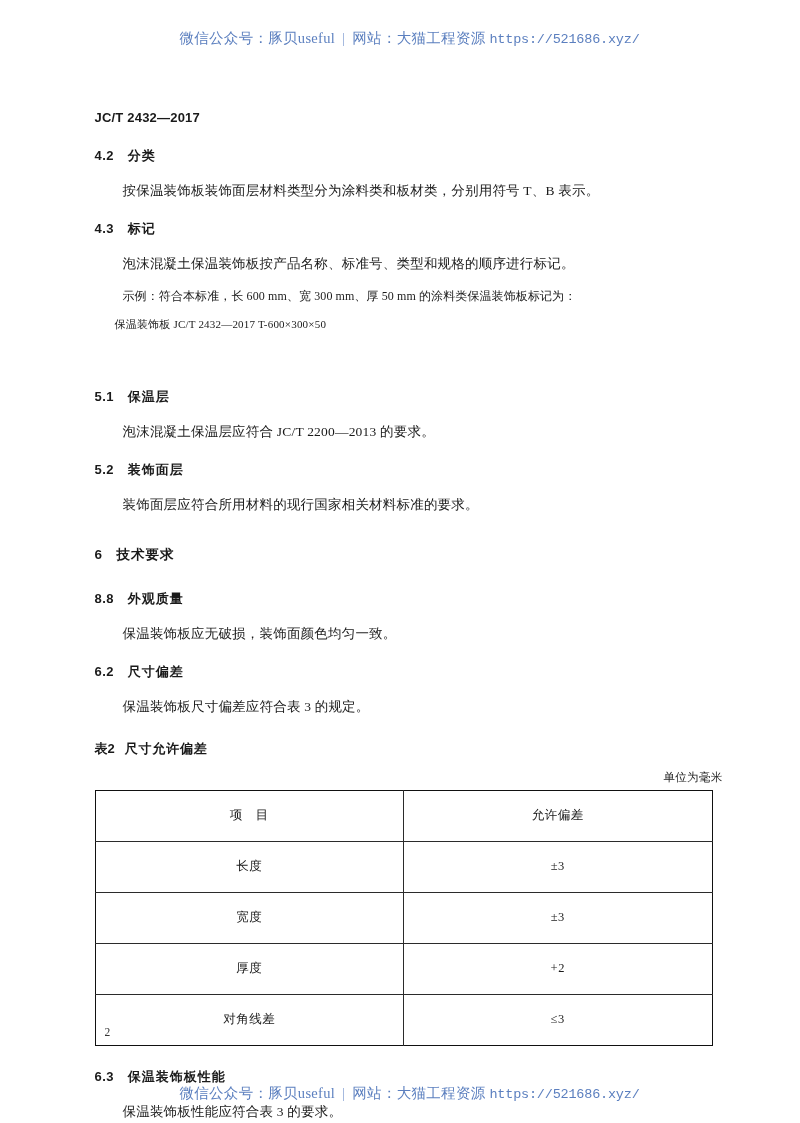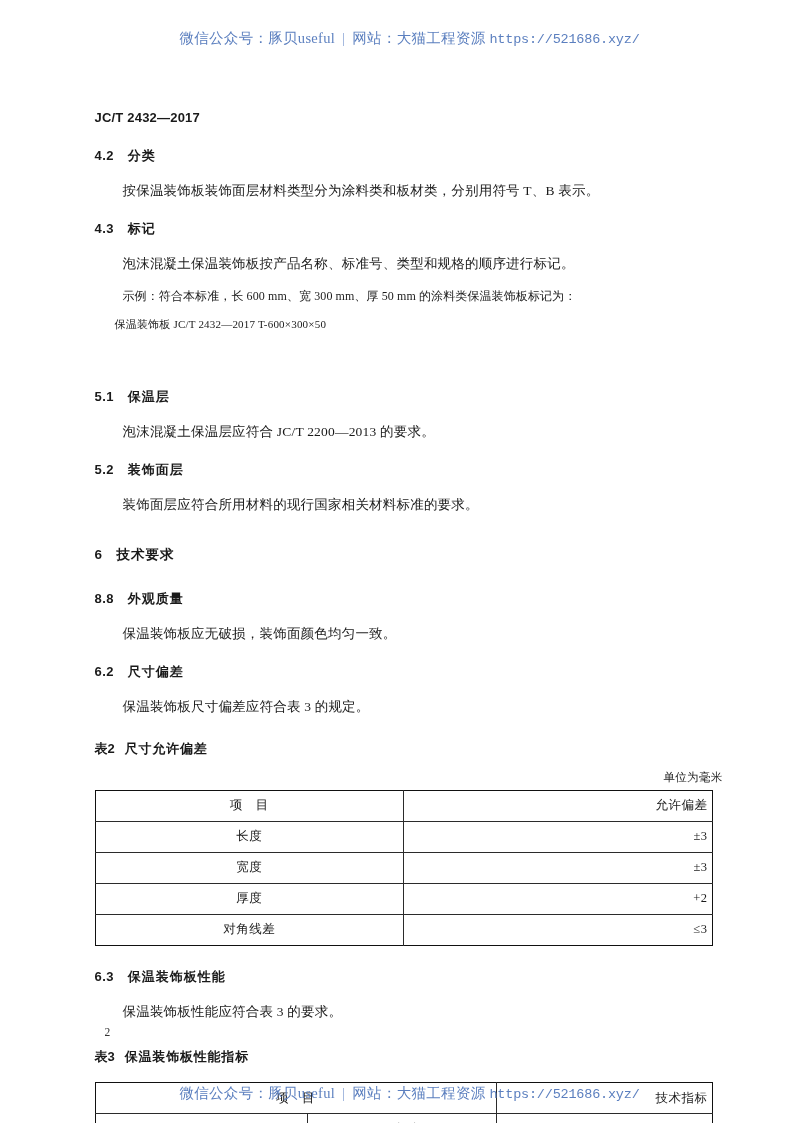--- a/index.html
+++ b/index.html
@@ -138,33 +138,33 @@
     width: 618px;
     table-layout: fixed;
     font-family: "Liberation Serif", "DejaVu Serif", serif;
     font-size: 12.5px;
   }
   table.doc-table td {
     border: 0.8px solid #2b2b2b;
     text-align: center;
     vertical-align: middle;
     height: 26px;
-    padding: 2px 4px;
+    padding: 12px 4px;
     letter-spacing: 0.5px;
   }
   table.doc-table {
     border-top: 1.9px solid #111;
     border-bottom: 1.9px solid #111;
     border-left: 1.9px solid #111;
     border-right: 1.9px solid #111;
   }
   table.doc-table tr:first-child td { border-top: none; }
   table.doc-table tr:last-child td { border-bottom: none; }
   table.doc-table td:first-child { border-left: none; }
-  table.doc-table td:last-child { border-right: none; text-align: right; }
+  table.doc-table td:last-child { border-right: none; }
   .hdr-gap { letter-spacing: 6px; }
   .nowrap { white-space: nowrap; }
 
   
   #page-number {
     position: absolute;
     left: 95px;
     top: 1014px;
     font-family: "Liberation Serif", "DejaVu Serif", serif;
     font-size: 11.5px;

